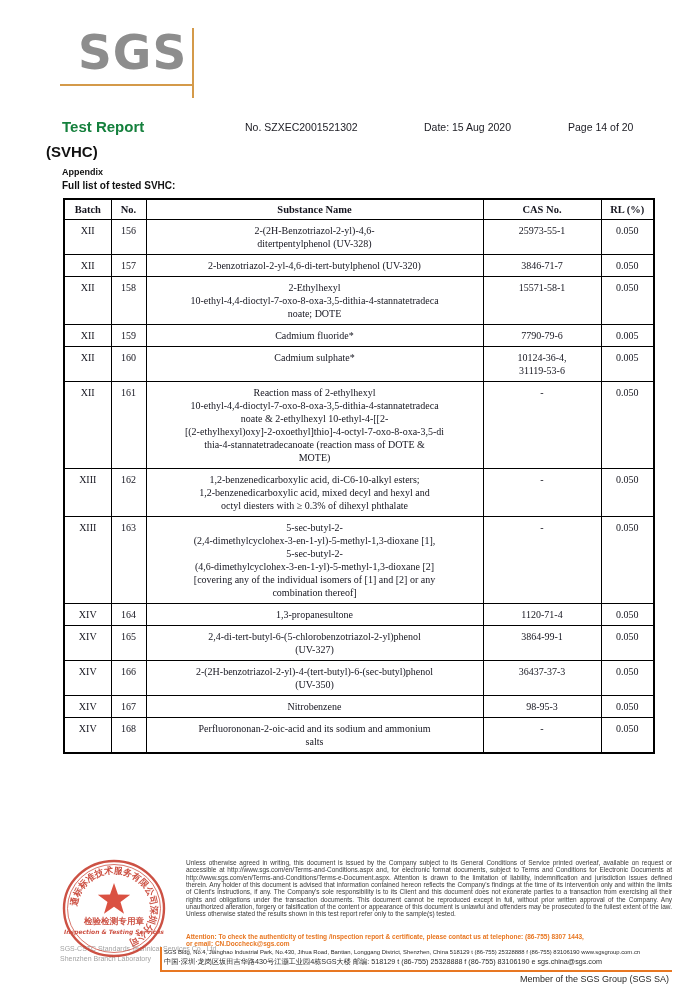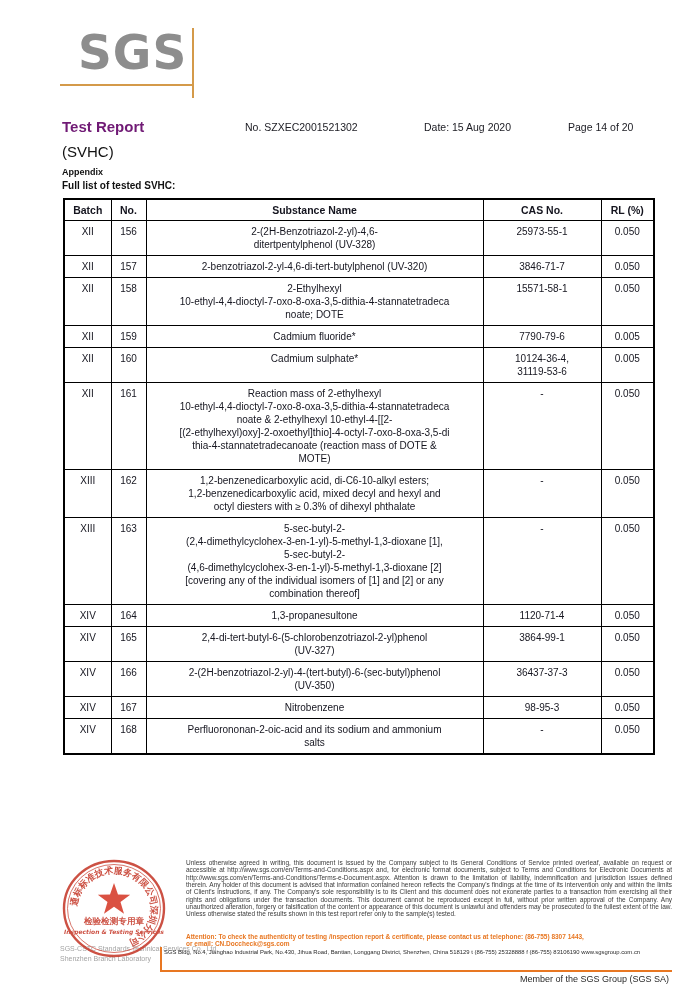--- a/index.html
+++ b/index.html
@@ -11,32 +11,32 @@
 
   
   .logo {
     left:78px; top:24px; font-family:"DejaVu Sans", sans-serif;
     font-weight:bold; font-size:47px; color:#8d8d8d; letter-spacing:1px;
     transform:scaleY(1.03); transform-origin:top left;
   }
   .logo-hline { left:60px; top:84px; width:134px; height:2px; background:#d49a4a; }
   .logo-vline { left:192px; top:28px; width:2px; height:70px; background:#d49a4a; }
 
-  .title      { left:62px;  top:118px; font-size:15px; font-weight:bold; color:#701a75; }
-  .subtitle   { left:62px;  top:143px; font-size:15px; font-weight:normal; color:#111; }
+  .title      { left:62px;  top:118px; font-size:15px; font-weight:bold; color:#15803d; }
+  .subtitle   { left:46px;  top:143px; font-size:15px; font-weight:bold; color:#111; }
   .report-no  { left:245px; top:121px; font-size:10.5px; }
   .date       { left:424px; top:121px; font-size:10.5px; }
   .page-label { left:568px; top:121px; font-size:10.5px; }
   .appendix   { left:62px;  top:167px; font-size:9px;  font-weight:bold; color:#111; }
   .list-title { left:62px;  top:180px; font-size:10px; font-weight:bold; color:#111; }
 
   
   table.svhc {
     position:absolute; left:63px; top:198px; width:590px;
-    border-collapse:collapse; table-layout:fixed; border:2px solid #000;
+    border-collapse:collapse; table-layout:fixed; border:2px solid #000;font-family:Liberation Serif, serif;
   }
   .svhc th {
     border:1px solid #000; font-size:10.5px; font-weight:bold;
     padding:4px 2px; text-align:center; color:#15151f;
   }
   .svhc td {
     border:1px solid #000; font-size:10px; line-height:13px;
     padding:4px 4px; vertical-align:top; color:#15151f;
   }
   .svhc td.c { text-align:center; }
@@ -229,16 +229,17 @@
     <text font-size="9" fill="#c63a2b" font-weight="bold" font-family="DejaVu Sans, sans-serif">
       <textPath href="#rimpath" startOffset="2">通标标准技术服务有限公司深圳分公司</textPath>
     </text>
     <polygon fill="#d63a28" points="52,24 56,35.5 68.2,35.7 58.5,43.1 62,54.8 52,47.8 42,54.8 45.5,43.1 35.8,35.7 48,35.5"></polygon>
     <text x="52" y="64.5" text-anchor="middle" font-size="8.6" font-weight="bold" fill="#c63a2b" font-family="DejaVu Sans, sans-serif">检验检测专用章</text>
     <text x="52" y="75" text-anchor="middle" font-size="6" font-style="italic" font-weight="bold" fill="#c63a2b" font-family="DejaVu Sans, sans-serif">Inspection &amp; Testing Services</text>
   </svg>
 
   <div class="abs v-orange"></div>
   <div class="abs address-en">SGS Bldg, No.4, Jianghao Industrial Park, No.430, Jihua Road, Bantian, Longgang District, Shenzhen, China 518129    t (86-755) 25328888    f (86-755) 83106190    www.sgsgroup.com.cn</div>
+  <div class="abs address-cn">中国·深圳·龙岗区坂田吉华路430号江灏工业园4栋SGS大楼    邮编: 518129    t (86-755) 25328888    f (86-755) 83106190    e sgs.china@sgs.com</div>
   <div class="abs h-orange"></div>
   <div class="abs member">Member of the SGS Group (SGS SA)</div>
 
 </div>
 
 </body></html>

